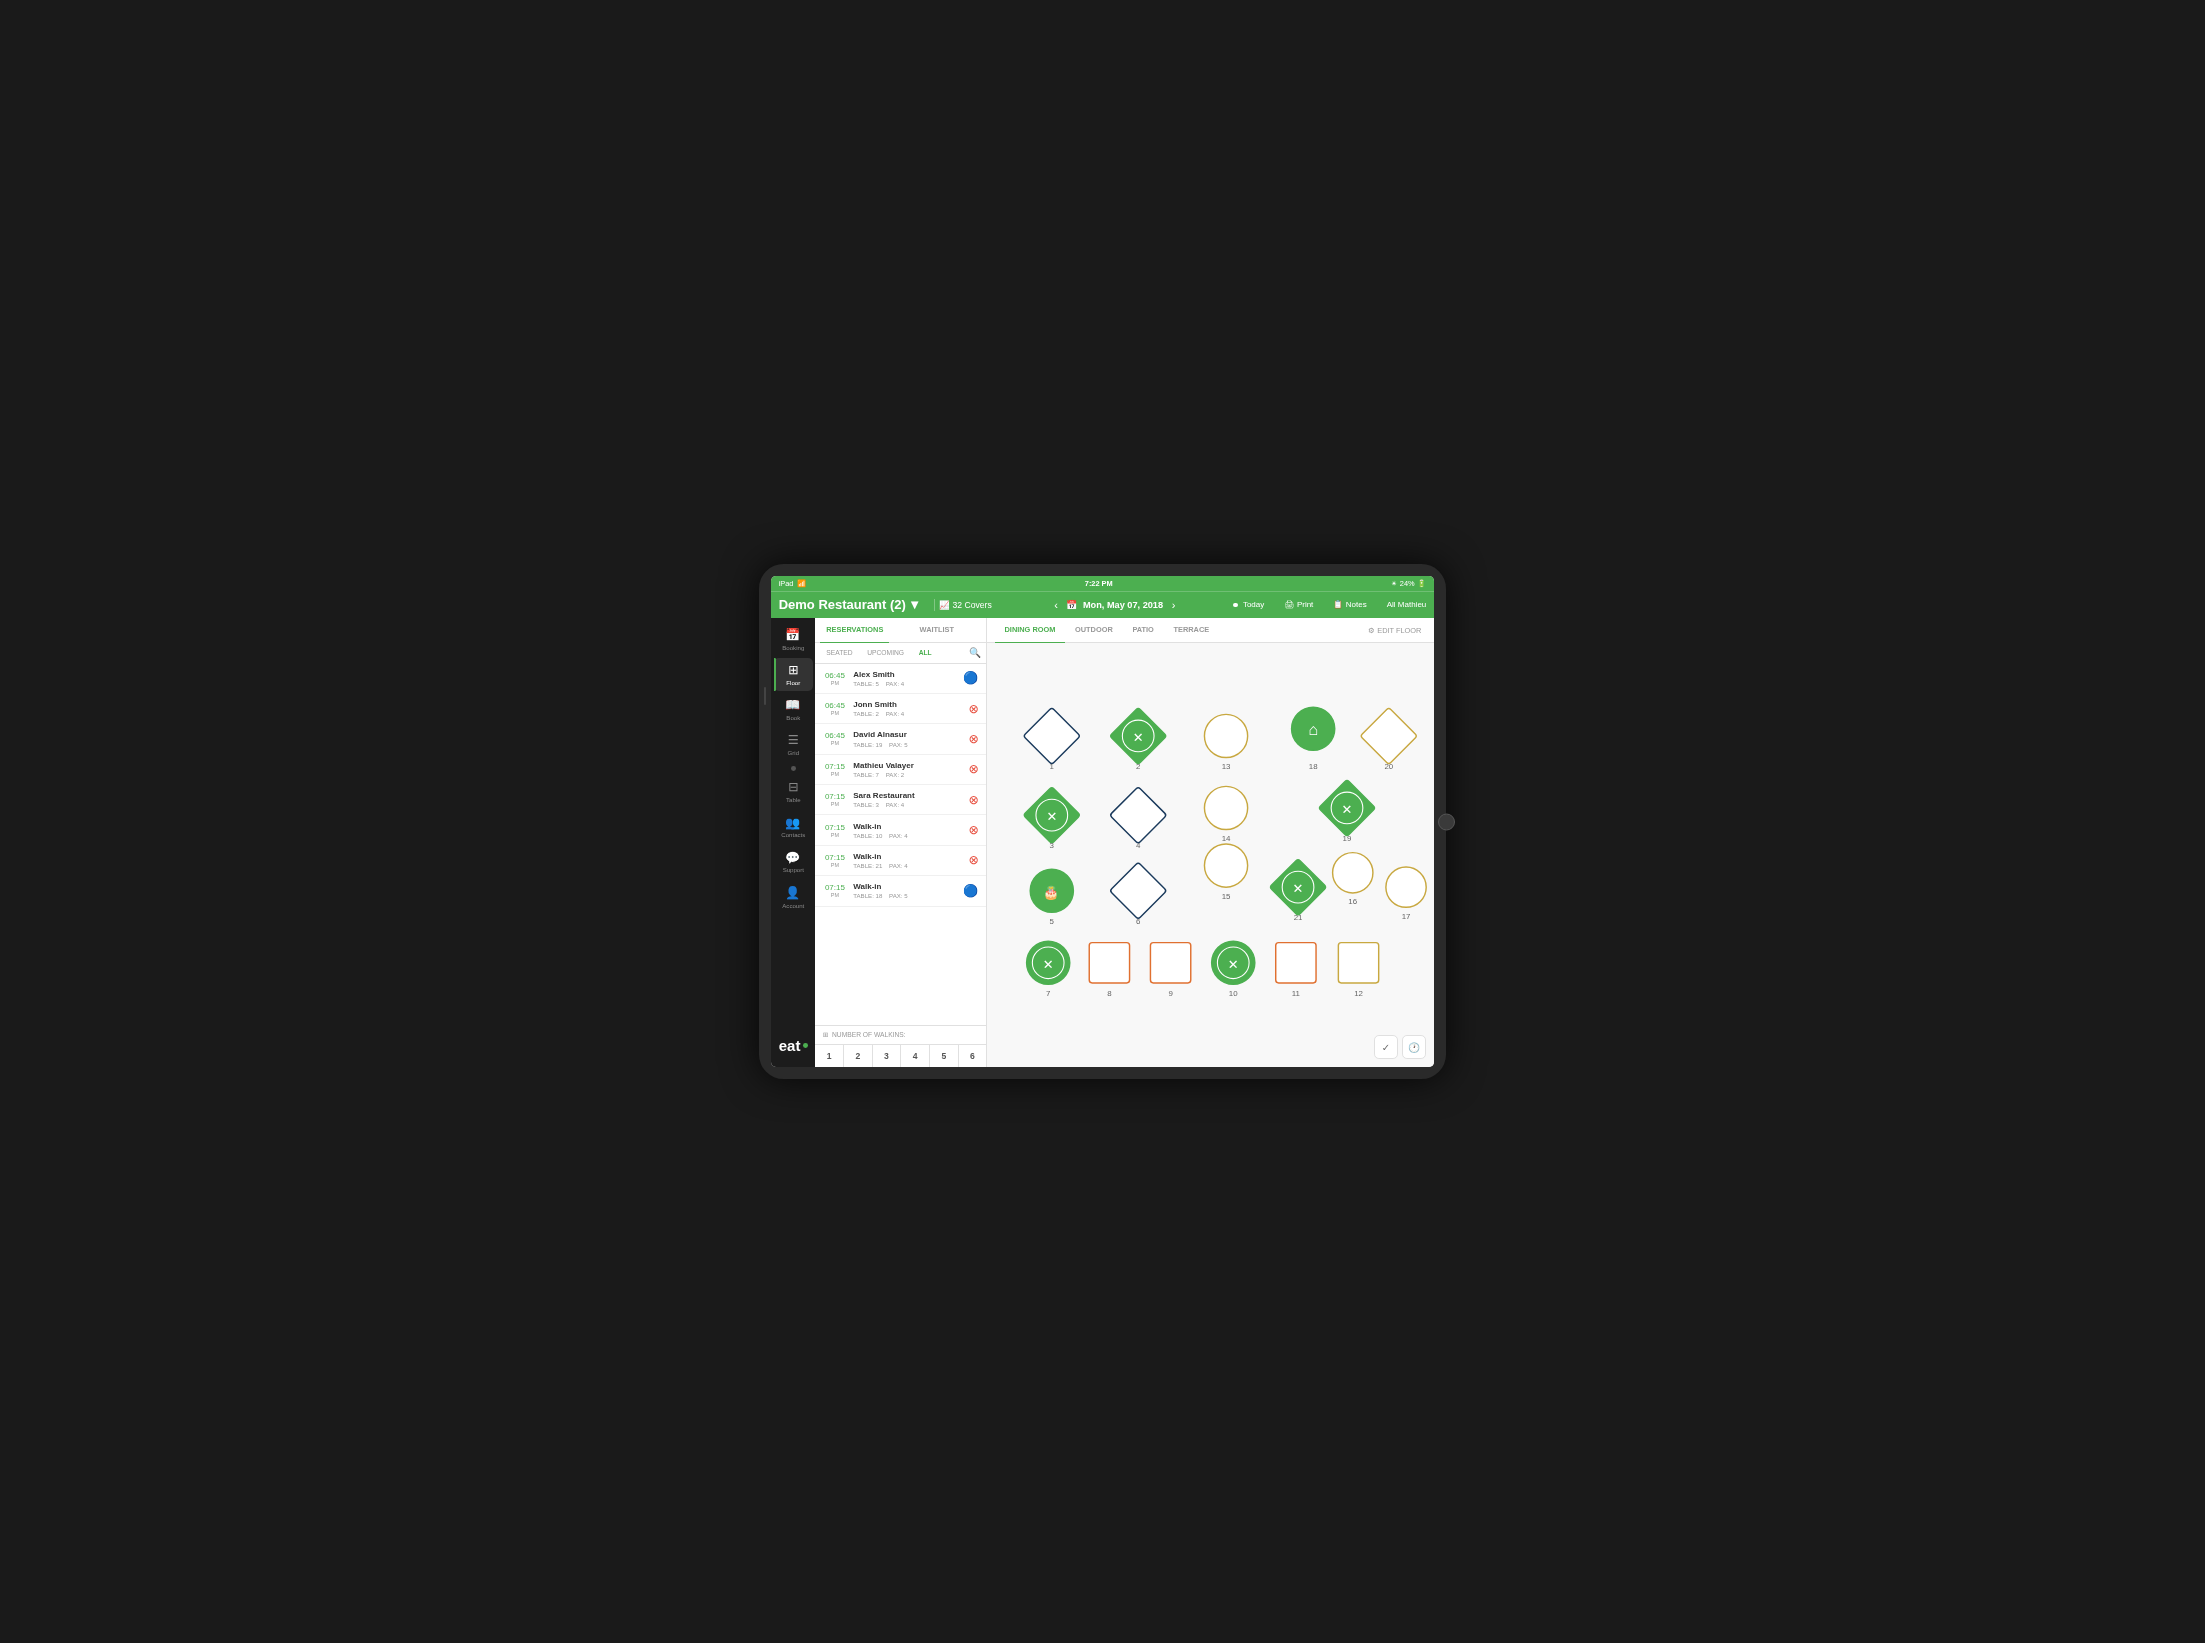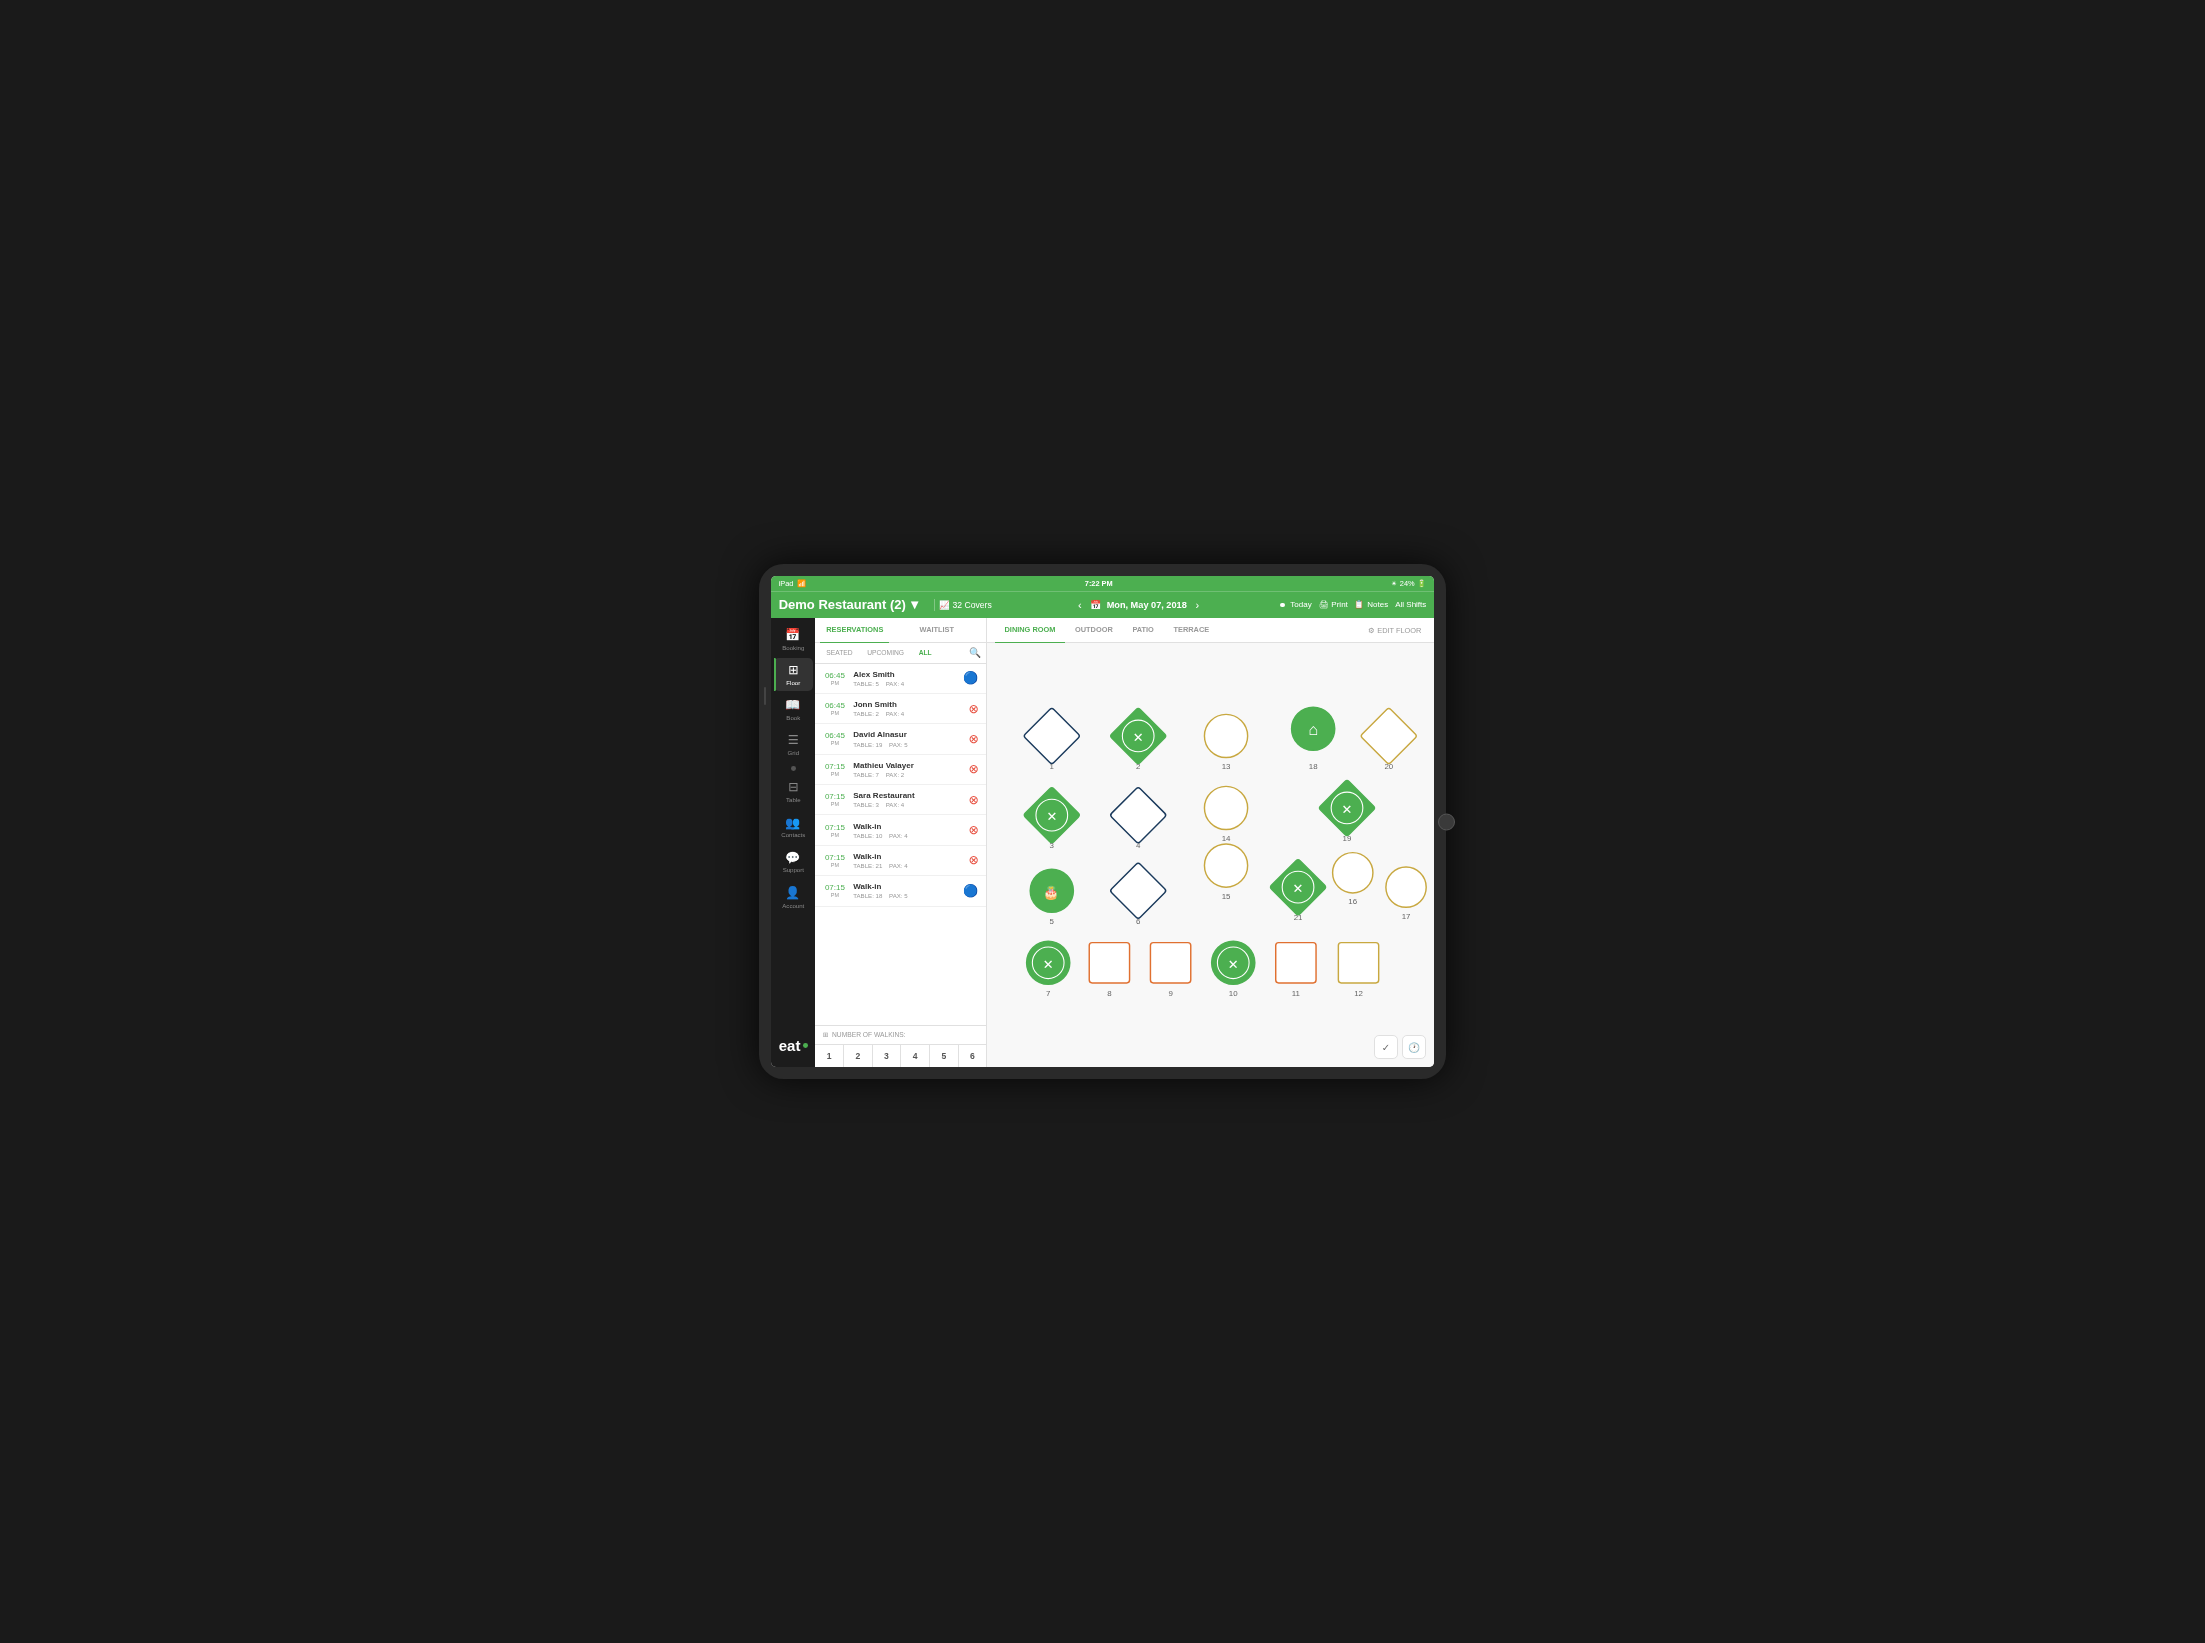--- a/index.html
+++ b/index.html
@@ -67,21 +67,21 @@
     .date-nav {
       display: flex; align-items: center; gap: 4.9px;
       margin: 0 auto;
       font-size: 9.2px; font-weight: 600;
     }
     .date-nav button {
       background: none; border: none; color: white;
       font-size: 11px; cursor: pointer; padding: 0 3.7px;
     }
     .nav-actions {
-      display: flex; align-items: center; gap: 7px;
+      display: flex; align-items: center; gap: 20px;
       font-size: 8px;
       justify-content: center;
     }
     .nav-actions .dot { width: 4.9px; height: 4.9px; background: #fff; border-radius: 50%; display: inline-block; margin-right: 2.5px; }
     .nav-actions span { cursor: pointer; display: flex; align-items: center; gap: 2.5px; }
     
     .main-layout {
       display: flex;
       flex: 1;
       overflow: hidden;
@@ -362,21 +362,21 @@
           <span>Today</span>
         </span>
         <span>
           <span>🖨</span>
           <span>Print</span>
         </span>
         <span>
           <span>📋</span>
           <span>Notes</span>
         </span>
-        <span>All Shifts</span>
+        <span>All Mathieu</span>
       </div>
     </div>
 
     <div class="main-layout">
 
       <div class="sidebar">
         <div class="sidebar-item">
           <span class="icon">📅</span>
           <span>Booking</span>
         </div>

